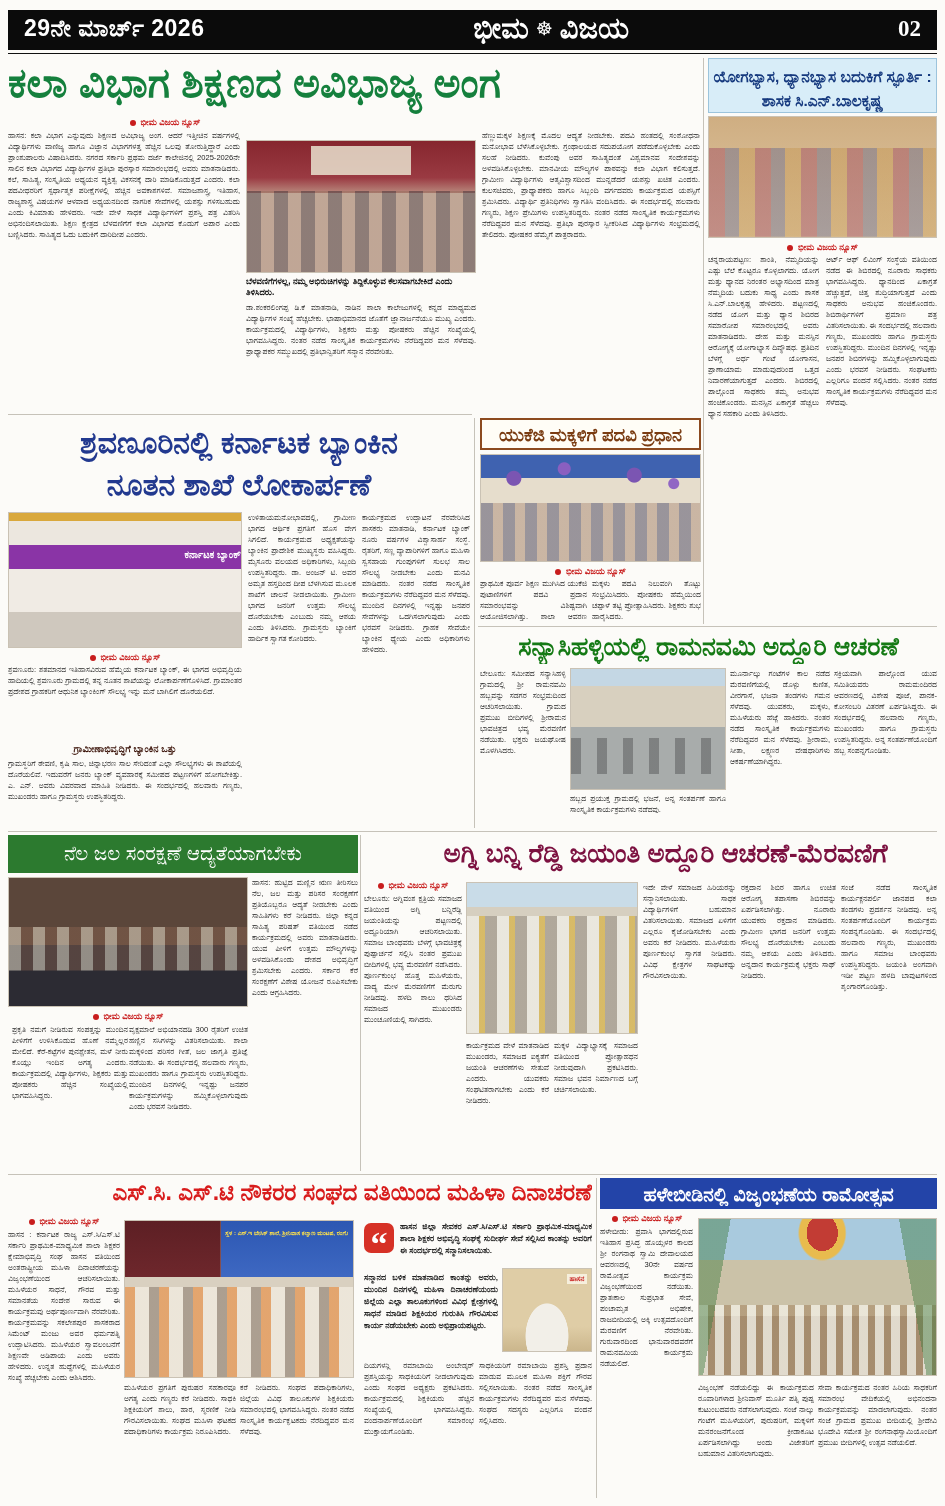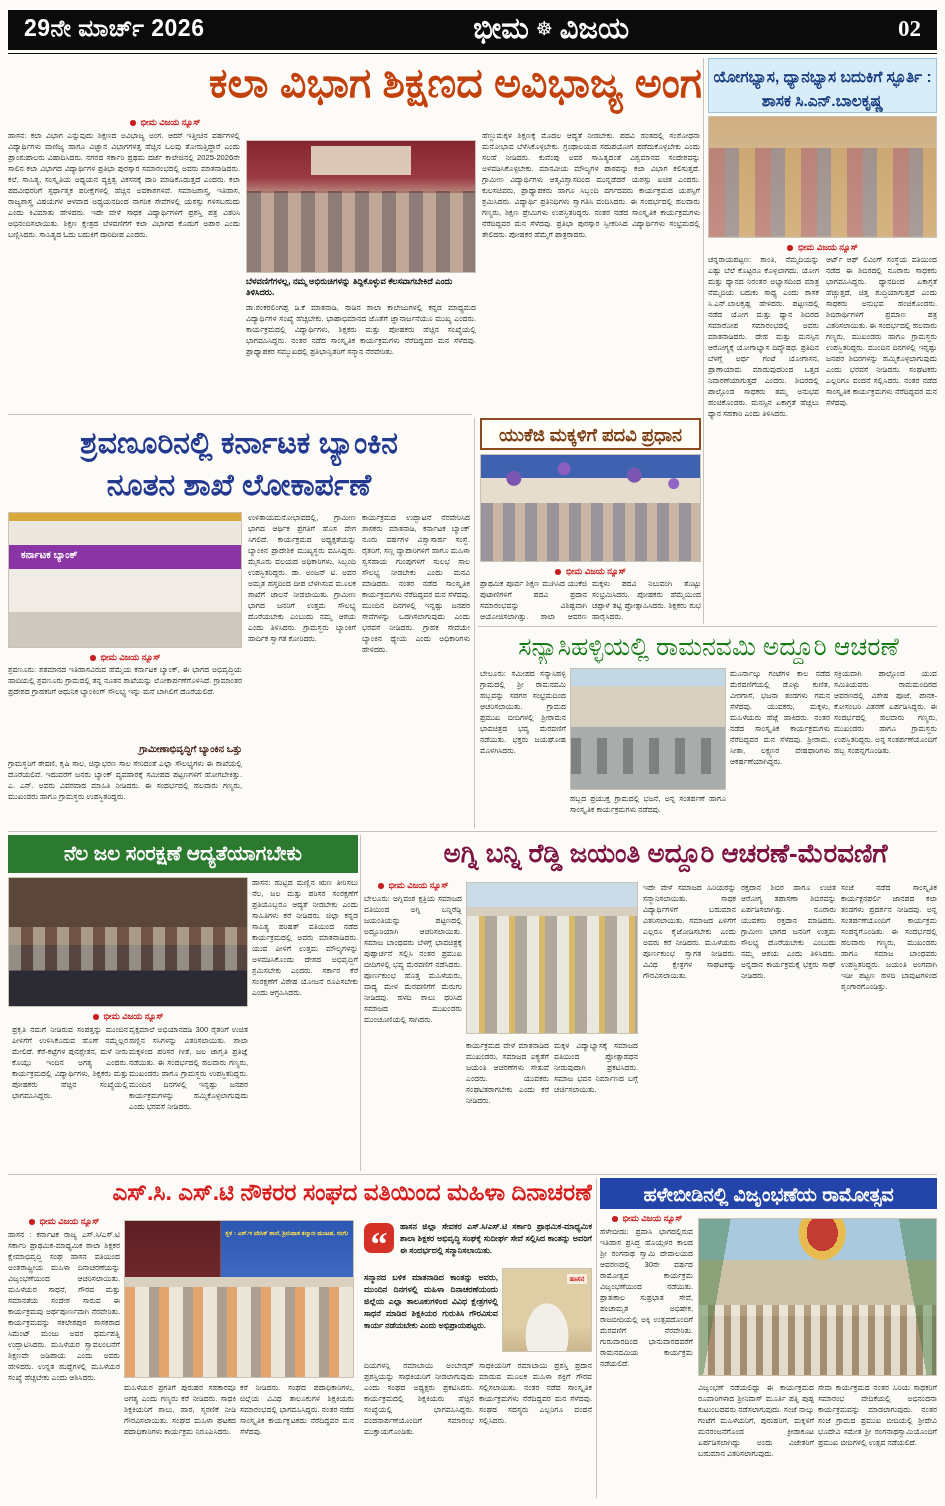--- a/index.html
+++ b/index.html
@@ -8,27 +8,27 @@
   .abs{position:absolute}
   .masthead{background:#0b0b0b;color:#fff;display:flex;align-items:center;justify-content:space-between;padding:0 16px;border-bottom:3px solid #0b0b0b}
   .m-date{font-size:23px;font-weight:bold;letter-spacing:.5px}
   .m-title{font-size:29px;font-weight:bold;display:flex;align-items:center;gap:7px}
   .chakra{font-family:"DejaVu Sans",sans-serif;font-size:19px;line-height:1}
   .m-page{font-size:23px;font-weight:bold;font-family:"Liberation Serif",serif}
   .byline{display:flex;justify-content:center;align-items:center;gap:5px;color:#c81d1d;font-weight:bold;font-size:8.5px;white-space:nowrap;overflow:hidden}
   .byline .dot{width:6px;height:6px;border-radius:50%;background:#c81d1d;flex:0 0 auto}
   .bt{font-size:7.6px;line-height:1.45;text-align:justify;color:#1d1d1d;overflow:hidden}
   .cap{font-size:8.4px;font-weight:bold;color:#101010;line-height:1.35;overflow:hidden}
-  .sub{font-size:9.5px;font-weight:bold;color:#3a1208;text-align:right;white-space:nowrap;overflow:hidden}
-  .h-main{color:#c2410c;font-weight:bold;font-size:41px;text-align:right;line-height:1.15;white-space:nowrap;overflow:hidden}
+  .sub{font-size:9.5px;font-weight:bold;color:#3a1208;text-align:center;white-space:nowrap;overflow:hidden}
+  .h-main{color:#15803d;font-weight:bold;font-size:41px;text-align:left;line-height:1.15;white-space:nowrap;overflow:hidden}
   .h-yoga{background:#d8edf8;border:1px solid #9cc4dc;color:#15397e;font-weight:bold;font-size:15.5px;text-align:center;line-height:1.55;padding:6px 2px;overflow:hidden}
   .h-bank{color:#22398f;font-weight:bold;font-size:30px;text-align:center;line-height:1.4;white-space:nowrap;overflow:hidden}
   .h-ukg{border:2px solid #8c4a1f;background:#fffdf6;color:#7a3c12;font-weight:bold;font-size:18px;text-align:center;padding:5px 2px;white-space:nowrap;overflow:hidden}
-  .h-green{color:#157a15;font-weight:normal;font-size:25px;text-align:center;white-space:nowrap;overflow:hidden}
-  .h-nela{background:#2c7a2f;color:#fff;font-weight:bold;font-size:20px;text-align:center;padding:7px 2px;white-space:nowrap;overflow:hidden}
+  .h-green{color:#157a15;font-weight:bold;font-size:25px;text-align:center;white-space:nowrap;overflow:hidden}
+  .h-nela{background:#2c7a2f;color:#fff;font-weight:normal;font-size:20px;text-align:center;padding:7px 2px;white-space:nowrap;overflow:hidden}
   .h-jay{color:#7c1140;font-weight:bold;font-size:26px;text-align:center;white-space:nowrap;overflow:hidden}
   .h-scst{color:#d81c1c;font-weight:bold;font-size:23px;text-align:right;white-space:nowrap;overflow:hidden}
   .h-hale{background:#2344a8;color:#fff;font-weight:bold;font-size:19px;text-align:center;padding:6px 2px;white-space:nowrap;overflow:hidden}
   .vr{position:absolute;width:1px;background:#c6c2b9}
   .hrl{position:absolute;height:1px;background:#c6c2b9}
   .ph{position:absolute;overflow:hidden;border:1px solid #cac2b4}
   .ph-lamp{background:repeating-linear-gradient(90deg,rgba(45,32,40,.45) 0 14px,rgba(125,88,70,.30) 14px 27px) 0 100%/100% 62% no-repeat,linear-gradient(180deg,#86262e 0,#9a3a42 70%,#b98a7e 100%) 0 0/100% 40% no-repeat,#ddc8b8}
   .ph-yoga{background:repeating-linear-gradient(90deg,rgba(152,60,92,.42) 0 16px,rgba(70,82,142,.36) 16px 30px,rgba(192,142,68,.36) 30px 46px) 0 100%/100% 74% no-repeat,linear-gradient(#cfae82,#e0c9a4)}
   .ph-bank{background:linear-gradient(180deg,#d9a83c 0 6%,#ece7df 6% 24%,#8a34a6 24% 42%,#f0ebe4 42% 74%,#cfc8be 74% 100%)}
   .ph-ukg{background:radial-gradient(circle at 15% 22%,#7b55b2 0 7px,transparent 8px),radial-gradient(circle at 38% 13%,#8a5fc0 0 6px,transparent 7px),radial-gradient(circle at 70% 19%,#7b55b2 0 7px,transparent 8px),radial-gradient(circle at 88% 27%,#9166c4 0 5px,transparent 6px),repeating-linear-gradient(90deg,rgba(60,60,95,.45) 0 12px,rgba(152,112,92,.36) 12px 22px) 0 100%/100% 55% no-repeat,linear-gradient(180deg,#3f62b0 0 22%,#e6ddcc 22% 100%)}
@@ -84,21 +84,21 @@
     </div>
     <div class="bt abs" style="left:708px;top:254px;width:111px;height:368px">ಚನ್ನರಾಯಪಟ್ಟಣ: ಶಾಂತಿ, ನೆಮ್ಮದಿಯನ್ನು ಎಷ್ಟು ಬೆಲೆ ಕೊಟ್ಟರೂ ಕೊಳ್ಳಲಾಗದು. ಯೋಗ ಮತ್ತು ಧ್ಯಾನದ ನಿರಂತರ ಅಭ್ಯಾಸದಿಂದ ಮಾತ್ರ ನೆಮ್ಮದಿಯ ಬದುಕು ಸಾಧ್ಯ ಎಂದು ಶಾಸಕ ಸಿ.ಎನ್.ಬಾಲಕೃಷ್ಣ ಹೇಳಿದರು. ಪಟ್ಟಣದಲ್ಲಿ ನಡೆದ ಯೋಗ ಮತ್ತು ಧ್ಯಾನ ಶಿಬಿರದ ಸಮಾರೋಪ ಸಮಾರಂಭದಲ್ಲಿ ಅವರು ಮಾತನಾಡಿದರು. ದೇಹ ಮತ್ತು ಮನಸ್ಸಿನ ಆರೋಗ್ಯಕ್ಕೆ ಯೋಗಾಭ್ಯಾಸ ದಿವ್ಯೌಷಧ. ಪ್ರತಿದಿನ ಬೆಳಗ್ಗೆ ಅರ್ಧ ಗಂಟೆ ಯೋಗಾಸನ, ಪ್ರಾಣಾಯಾಮ ಮಾಡುವುದರಿಂದ ಒತ್ತಡ ನಿವಾರಣೆಯಾಗುತ್ತದೆ ಎಂದರು. ಶಿಬಿರದಲ್ಲಿ ಪಾಲ್ಗೊಂಡ ಸಾಧಕರು ತಮ್ಮ ಅನುಭವ ಹಂಚಿಕೊಂಡರು. ಮನಸ್ಸಿನ ಏಕಾಗ್ರತೆ ಹೆಚ್ಚಲು ಧ್ಯಾನ ಸಹಕಾರಿ ಎಂದು ತಿಳಿಸಿದರು.</div>
     <div class="bt abs" style="left:826px;top:254px;width:111px;height:368px">ಆರ್ಟ್ ಆಫ್ ಲಿವಿಂಗ್ ಸಂಸ್ಥೆಯ ವತಿಯಿಂದ ನಡೆದ ಈ ಶಿಬಿರದಲ್ಲಿ ನೂರಾರು ಸಾಧಕರು ಭಾಗವಹಿಸಿದ್ದರು. ಧ್ಯಾನದಿಂದ ಏಕಾಗ್ರತೆ ಹೆಚ್ಚುತ್ತದೆ, ಚಿತ್ತ ಶುದ್ಧಿಯಾಗುತ್ತದೆ ಎಂದು ಸಾಧಕರು ಅನುಭವ ಹಂಚಿಕೊಂಡರು. ಶಿಬಿರಾರ್ಥಿಗಳಿಗೆ ಪ್ರಮಾಣ ಪತ್ರ ವಿತರಿಸಲಾಯಿತು. ಈ ಸಂದರ್ಭದಲ್ಲಿ ಹಲವಾರು ಗಣ್ಯರು, ಮುಖಂಡರು ಹಾಗೂ ಗ್ರಾಮಸ್ಥರು ಉಪಸ್ಥಿತರಿದ್ದರು. ಮುಂದಿನ ದಿನಗಳಲ್ಲಿ ಇನ್ನಷ್ಟು ಜನಪರ ಶಿಬಿರಗಳನ್ನು ಹಮ್ಮಿಕೊಳ್ಳಲಾಗುವುದು ಎಂದು ಭರವಸೆ ನೀಡಿದರು. ಸಂಘಟಕರು ಎಲ್ಲರಿಗೂ ವಂದನೆ ಸಲ್ಲಿಸಿದರು. ನಂತರ ನಡೆದ ಸಾಂಸ್ಕೃತಿಕ ಕಾರ್ಯಕ್ರಮಗಳು ನೆರೆದಿದ್ದವರ ಮನ ಸೆಳೆದವು.</div>
   </div>
   <div class="hrl" style="left:478px;top:626px;width:459px"></div>
 
   <div>
     <div class="h-bank abs" style="left:8px;top:422px;width:462px;height:44px">ಶ್ರವಣೂರಿನಲ್ಲಿ ಕರ್ನಾಟಕ ಬ್ಯಾಂಕಿನ</div>
     <div class="h-bank abs" style="left:8px;top:464px;width:462px;height:44px">ನೂತನ ಶಾಖೆ ಲೋಕಾರ್ಪಣೆ</div>
     <div class="ph ph-bank" style="left:8px;top:512px;width:234px;height:136px">
-      <div class="ph-ovl" style="left:12px;top:27%;width:100%;height:15%;color:#fff;font-size:10px;text-align:left">ಕರ್ನಾಟಕ ಬ್ಯಾಂಕ್</div>
+      <div class="ph-ovl" style="left:0;top:27%;width:100%;height:15%;color:#fff;font-size:10px;text-align:right">ಕರ್ನಾಟಕ ಬ್ಯಾಂಕ್</div>
     </div>
     <div class="byline abs" style="left:8px;top:652px;width:234px">
       <span class="dot"></span>
       <span>ಭೀಮ ವಿಜಯ ನ್ಯೂಸ್</span>
     </div>
     <div class="bt abs" style="left:8px;top:664px;width:234px;height:76px">ಶ್ರವಣೂರು: ಶತಮಾನದ ಇತಿಹಾಸವಿರುವ ಹೆಮ್ಮೆಯ ಕರ್ನಾಟಕ ಬ್ಯಾಂಕ್, ಈ ಭಾಗದ ಅಭಿವೃದ್ಧಿಯ ಹಾದಿಯಲ್ಲಿ ಶ್ರವಣೂರು ಗ್ರಾಮದಲ್ಲಿ ತನ್ನ ನೂತನ ಶಾಖೆಯನ್ನು ಲೋಕಾರ್ಪಣೆಗೊಳಿಸಿದೆ. ಗ್ರಾಮಾಂತರ ಪ್ರದೇಶದ ಗ್ರಾಹಕರಿಗೆ ಆಧುನಿಕ ಬ್ಯಾಂಕಿಂಗ್ ಸೌಲಭ್ಯ ಇನ್ನು ಮನೆ ಬಾಗಿಲಿಗೆ ದೊರೆಯಲಿದೆ.</div>
     <div class="sub abs" style="left:8px;top:743px;width:234px;height:13px">ಗ್ರಾಮೀಣಾಭಿವೃದ್ಧಿಗೆ ಬ್ಯಾಂಕಿನ ಒತ್ತು</div>
     <div class="bt abs" style="left:8px;top:758px;width:234px;height:70px">ಗ್ರಾಮಸ್ಥರಿಗೆ ಠೇವಣಿ, ಕೃಷಿ ಸಾಲ, ಚಿನ್ನಾಭರಣ ಸಾಲ ಸೇರಿದಂತೆ ಎಲ್ಲಾ ಸೌಲಭ್ಯಗಳು ಈ ಶಾಖೆಯಲ್ಲಿ ದೊರೆಯಲಿವೆ. ಇದುವರೆಗೆ ಜನರು ಬ್ಯಾಂಕ್ ವ್ಯವಹಾರಕ್ಕೆ ಸಮೀಪದ ಪಟ್ಟಣಗಳಿಗೆ ಹೋಗಬೇಕಿತ್ತು. ಎ. ಎನ್. ಅವರು ವಿವರವಾದ ಮಾಹಿತಿ ನೀಡಿದರು. ಈ ಸಂದರ್ಭದಲ್ಲಿ ಹಲವಾರು ಗಣ್ಯರು, ಮುಖಂಡರು ಹಾಗೂ ಗ್ರಾಮಸ್ಥರು ಉಪಸ್ಥಿತರಿದ್ದರು.</div>
     <div class="bt abs" style="left:248px;top:512px;width:108px;height:316px">ಉಳಿತಾಯಮನೋಭಾವದಲ್ಲಿ, ಗ್ರಾಮೀಣ ಭಾಗದ ಆರ್ಥಿಕ ಪ್ರಗತಿಗೆ ಹೊಸ ವೇಗ ಸಿಗಲಿದೆ. ಕಾರ್ಯಕ್ರಮದ ಅಧ್ಯಕ್ಷತೆಯನ್ನು ಬ್ಯಾಂಕಿನ ಪ್ರಾದೇಶಿಕ ಮುಖ್ಯಸ್ಥರು ವಹಿಸಿದ್ದರು. ಮೈಸೂರು ವಲಯದ ಅಧಿಕಾರಿಗಳು, ಸಿಬ್ಬಂದಿ ಉಪಸ್ಥಿತರಿದ್ದರು. ಡಾ. ಅಂಜನ್ ಟಿ. ಅವರ ಅಮೃತ ಹಸ್ತದಿಂದ ದೀಪ ಬೆಳಗಿಸುವ ಮೂಲಕ ಶಾಖೆಗೆ ಚಾಲನೆ ನೀಡಲಾಯಿತು. ಗ್ರಾಮೀಣ ಭಾಗದ ಜನರಿಗೆ ಉತ್ತಮ ಸೌಲಭ್ಯ ದೊರೆಯಬೇಕು ಎಂಬುದು ನಮ್ಮ ಆಶಯ ಎಂದು ತಿಳಿಸಿದರು. ಗ್ರಾಮಸ್ಥರು ಬ್ಯಾಂಕಿಗೆ ಹಾರ್ದಿಕ ಸ್ವಾಗತ ಕೋರಿದರು.</div>
     <div class="bt abs" style="left:362px;top:512px;width:108px;height:316px">ಕಾರ್ಯಕ್ರಮದ ಉದ್ಘಾಟನೆ ನೆರವೇರಿಸಿದ ಶಾಸಕರು ಮಾತನಾಡಿ, ಕರ್ನಾಟಕ ಬ್ಯಾಂಕ್ ನೂರು ವರ್ಷಗಳ ವಿಶ್ವಾಸಾರ್ಹ ಸಂಸ್ಥೆ. ರೈತರಿಗೆ, ಸಣ್ಣ ವ್ಯಾಪಾರಿಗಳಿಗೆ ಹಾಗೂ ಮಹಿಳಾ ಸ್ವಸಹಾಯ ಗುಂಪುಗಳಿಗೆ ಸುಲಭ ಸಾಲ ಸೌಲಭ್ಯ ನೀಡಬೇಕು ಎಂದು ಮನವಿ ಮಾಡಿದರು. ನಂತರ ನಡೆದ ಸಾಂಸ್ಕೃತಿಕ ಕಾರ್ಯಕ್ರಮಗಳು ನೆರೆದಿದ್ದವರ ಮನ ಸೆಳೆದವು. ಮುಂದಿನ ದಿನಗಳಲ್ಲಿ ಇನ್ನಷ್ಟು ಜನಪರ ಸೇವೆಗಳನ್ನು ಒದಗಿಸಲಾಗುವುದು ಎಂದು ಭರವಸೆ ನೀಡಿದರು. ಗ್ರಾಹಕ ಸೇವೆಯೇ ಬ್ಯಾಂಕಿನ ಧ್ಯೇಯ ಎಂದು ಅಧಿಕಾರಿಗಳು ಹೇಳಿದರು.</div>

